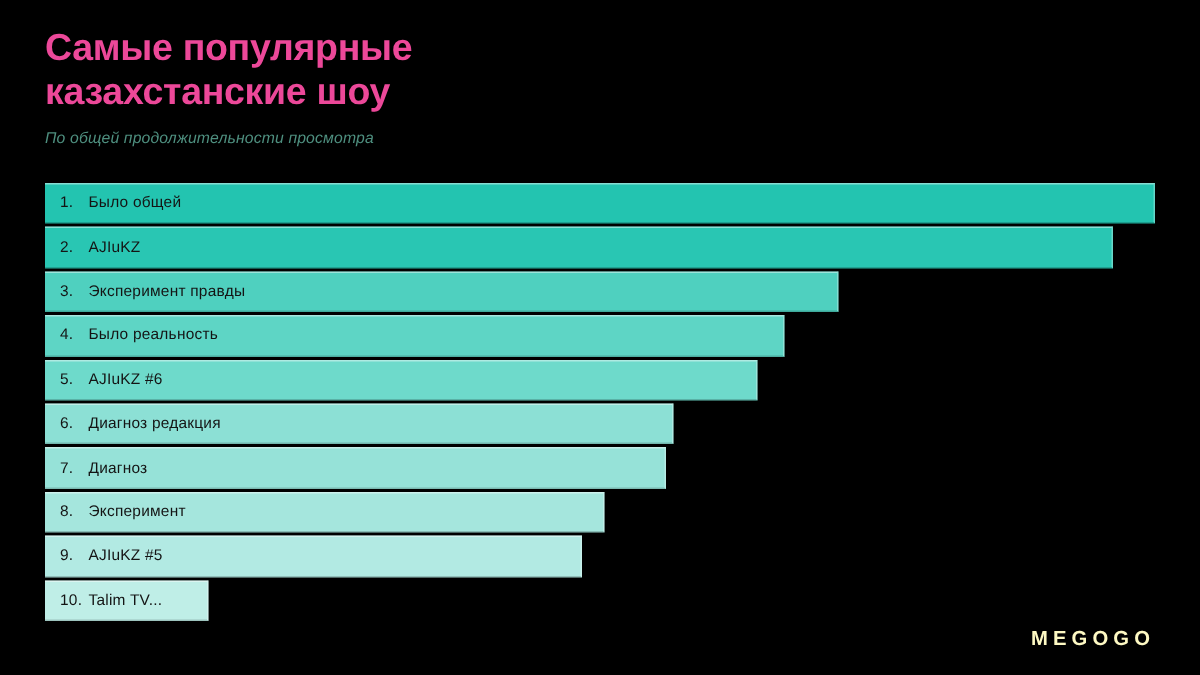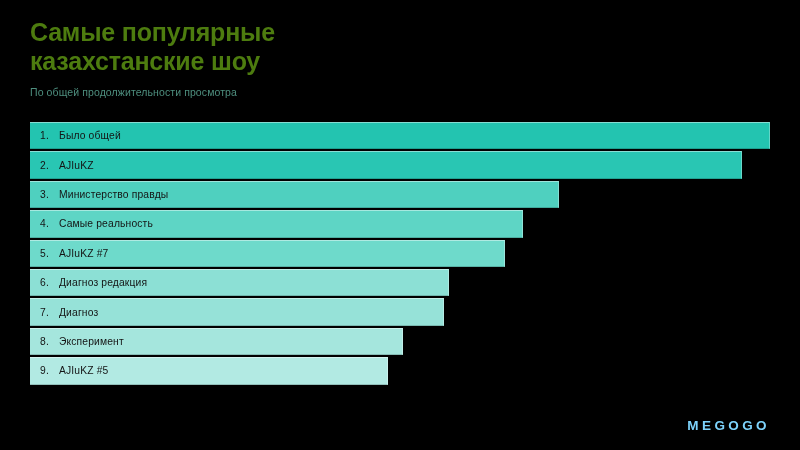--- a/index.html
+++ b/index.html
@@ -22,34 +22,35 @@
   }
 
   
   #header {
     position: absolute;
     left: 30px;
     top: 18px;
     width: 620px;
   }
   #title {
-    color: #4d7c0f;
+    color: #ec4899;
     font-size: 25px;
     font-weight: bold;
     line-height: 29px;
     letter-spacing: -0.2px;
     white-space: pre-line;
     margin: 0;
   }
   #subtitle {
     color: #4e8f7f;
     font-size: 10.5px;
     font-weight: normal;
     letter-spacing: 0.1px;
     margin-top: 10px;
+    font-style: italic;
   }
 
   
   #chart {
     position: absolute;
     left: 30px;
     top: 121px;
     width: 740px;
     height: 294px;
   }
@@ -86,21 +87,21 @@
     display: inline-block;
     min-width: 17px;
     margin-right: 2px;
   }
 
   
   #logo {
     position: absolute;
     right: 30px;
     bottom: 17px;
-    color: #7dd3fc;
+    color: #fef9c3;
     font-size: 13.5px;
     font-weight: bold;
     letter-spacing: 3.4px;
     margin-top: 14px;
   }
 </style>
 </head>
 <body>
 
 <div id="slide">
@@ -123,35 +124,35 @@
         <div class="bar" style="width: 711.88px; background: rgb(41, 198, 179);"></div>
         <div class="bar-label">
           <span class="rank">2.</span>
           <span>AJIuKZ</span>
         </div>
       </div>
       <div class="bar-row">
         <div class="bar" style="width: 529.1px; background: rgb(79, 208, 191);"></div>
         <div class="bar-label">
           <span class="rank">3.</span>
-          <span>Министерство правды</span>
+          <span>Эксперимент правды</span>
         </div>
       </div>
       <div class="bar-row">
         <div class="bar" style="width: 492.84px; background: rgb(94, 213, 197);"></div>
         <div class="bar-label">
           <span class="rank">4.</span>
-          <span>Самые реальность</span>
+          <span>Было реальность</span>
         </div>
       </div>
       <div class="bar-row">
         <div class="bar" style="width: 475.08px; background: rgb(110, 218, 203);"></div>
         <div class="bar-label">
           <span class="rank">5.</span>
-          <span>AJIuKZ #7</span>
+          <span>AJIuKZ #6</span>
         </div>
       </div>
       <div class="bar-row">
         <div class="bar" style="width: 418.84px; background: rgb(140, 224, 213);"></div>
         <div class="bar-label">
           <span class="rank">6.</span>
           <span>Диагноз редакция</span>
         </div>
       </div>
       <div class="bar-row">
@@ -168,17 +169,24 @@
           <span>Эксперимент</span>
         </div>
       </div>
       <div class="bar-row">
         <div class="bar" style="width: 358.16px; background: rgb(178, 234, 227);"></div>
         <div class="bar-label">
           <span class="rank">9.</span>
           <span>AJIuKZ #5</span>
         </div>
       </div>
+      <div class="bar-row">
+        <div class="bar" style="width: 108.78px; background: rgb(191, 238, 231);"></div>
+        <div class="bar-label">
+          <span class="rank">10.</span>
+          <span>Talim TV...</span>
+        </div>
+      </div>
     </div>
 
   <div id="logo">MEGOGO</div>
 
 </div>
 
 </body></html>

